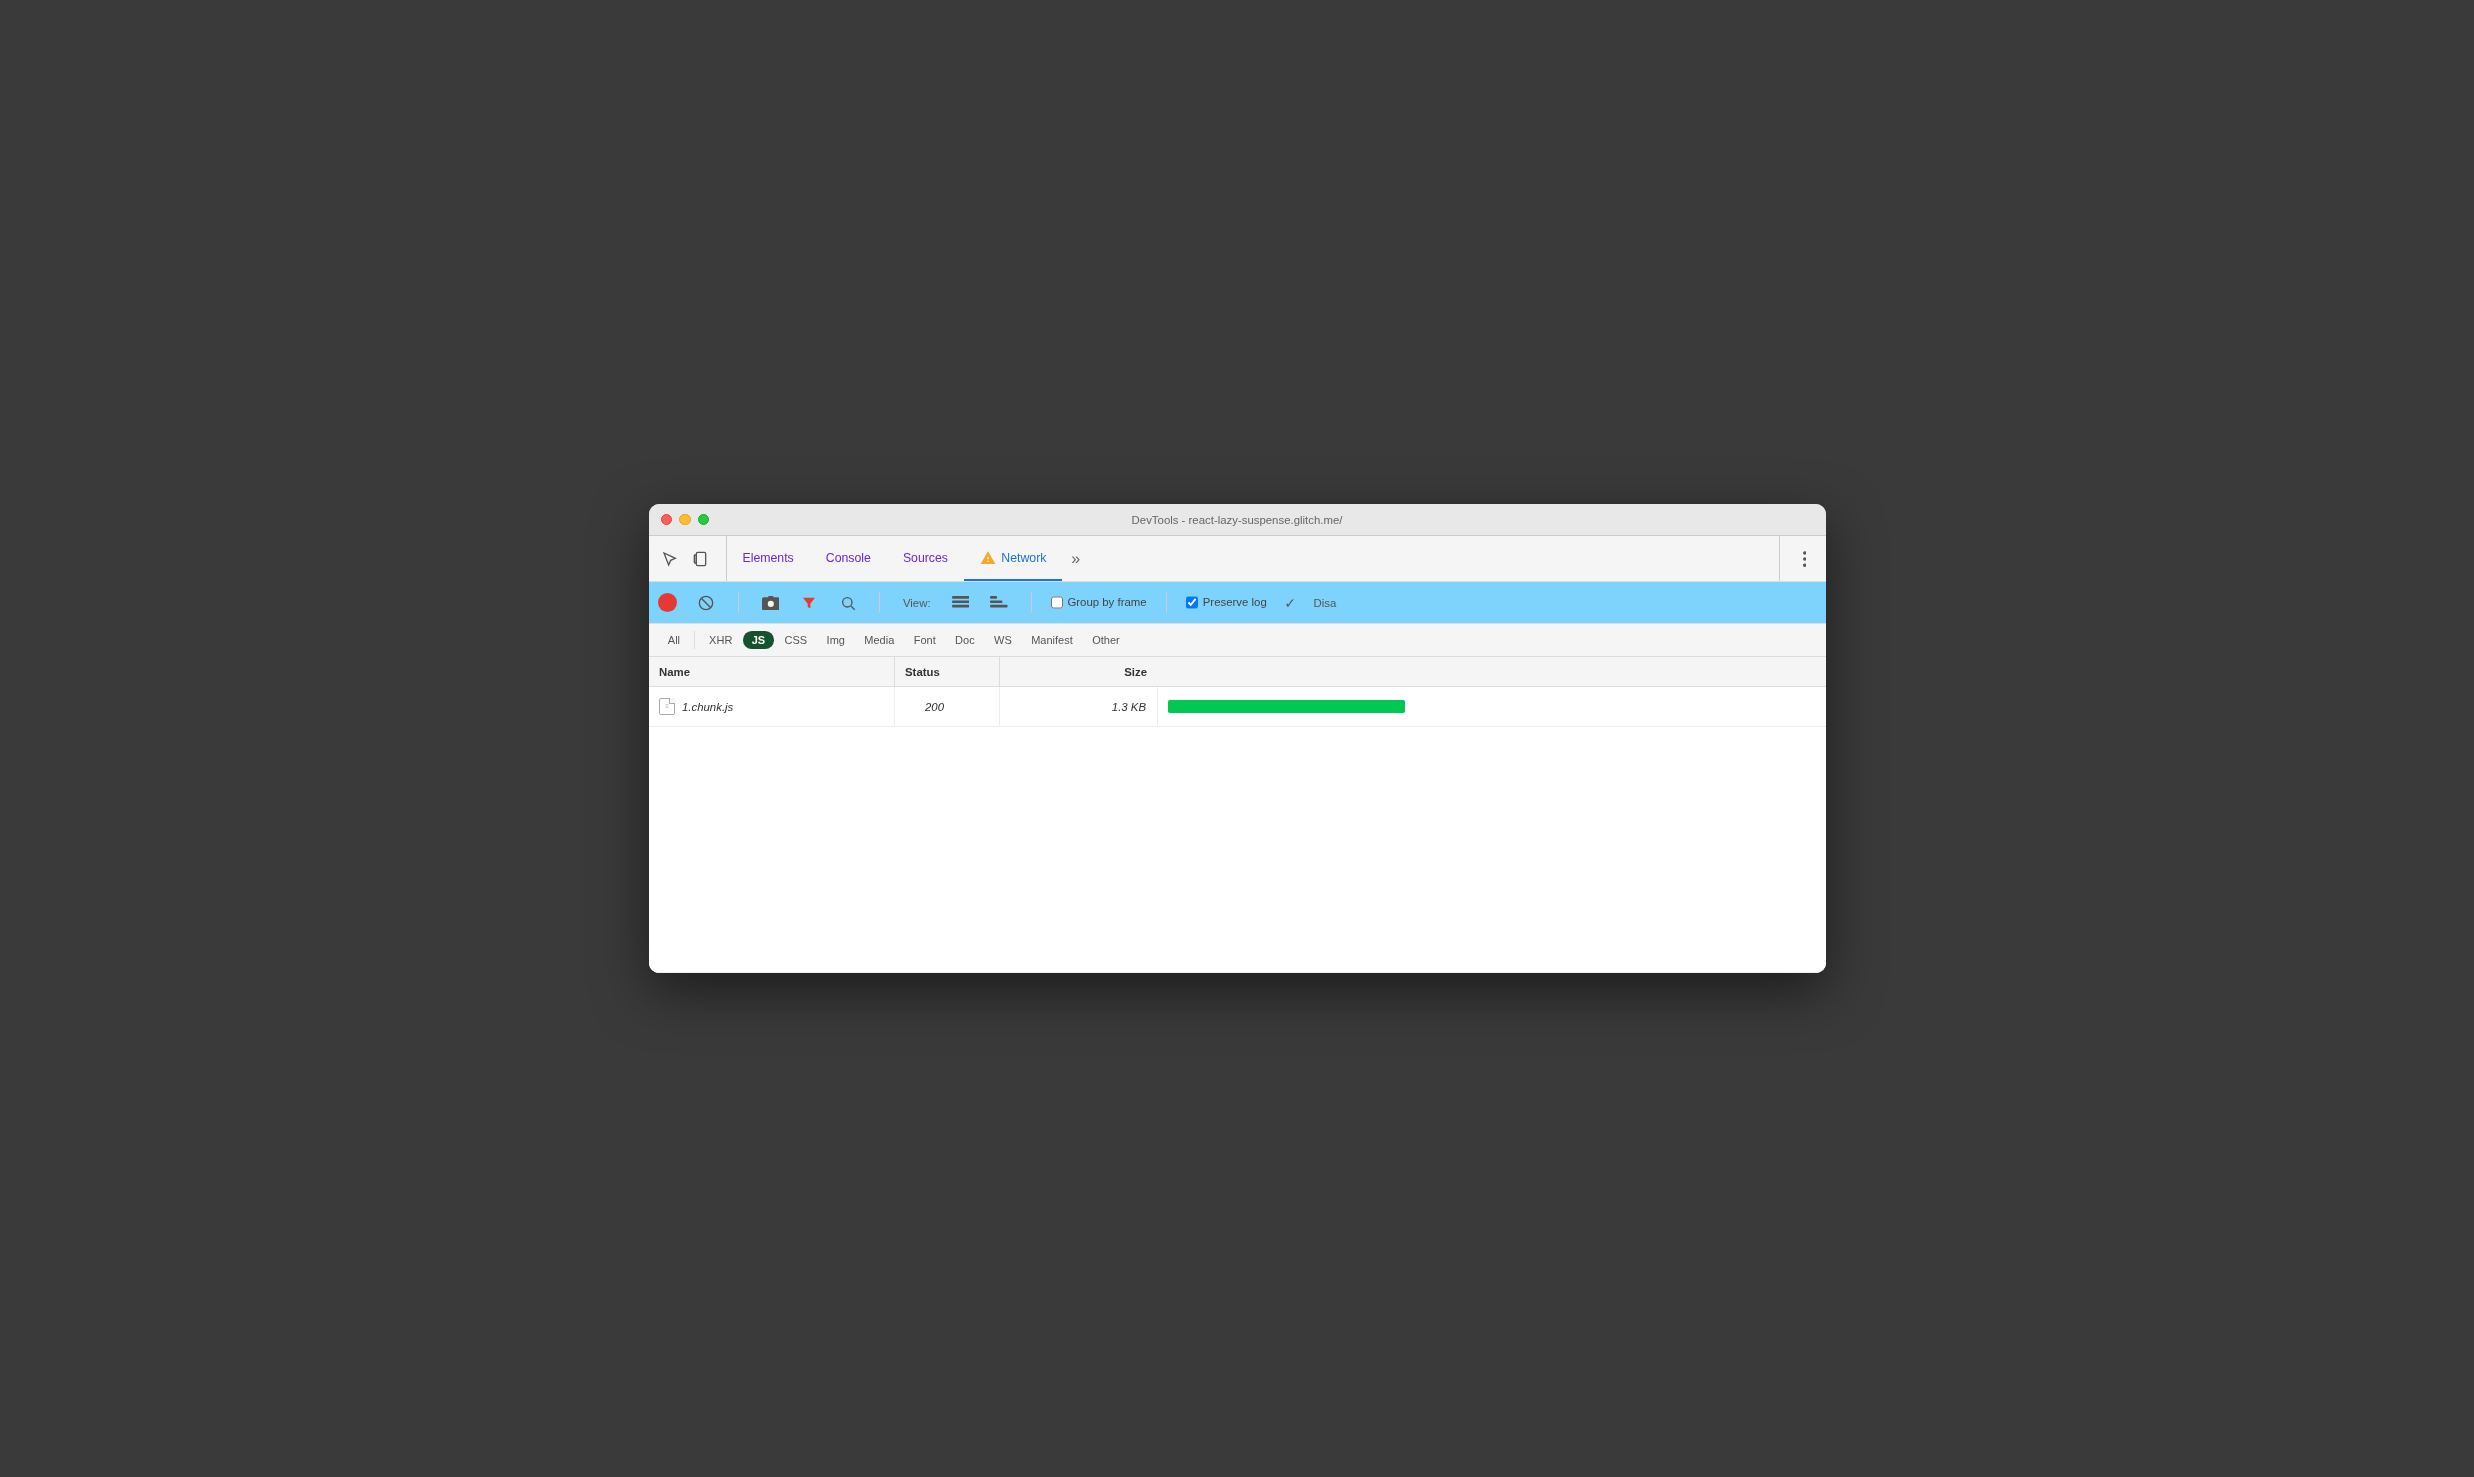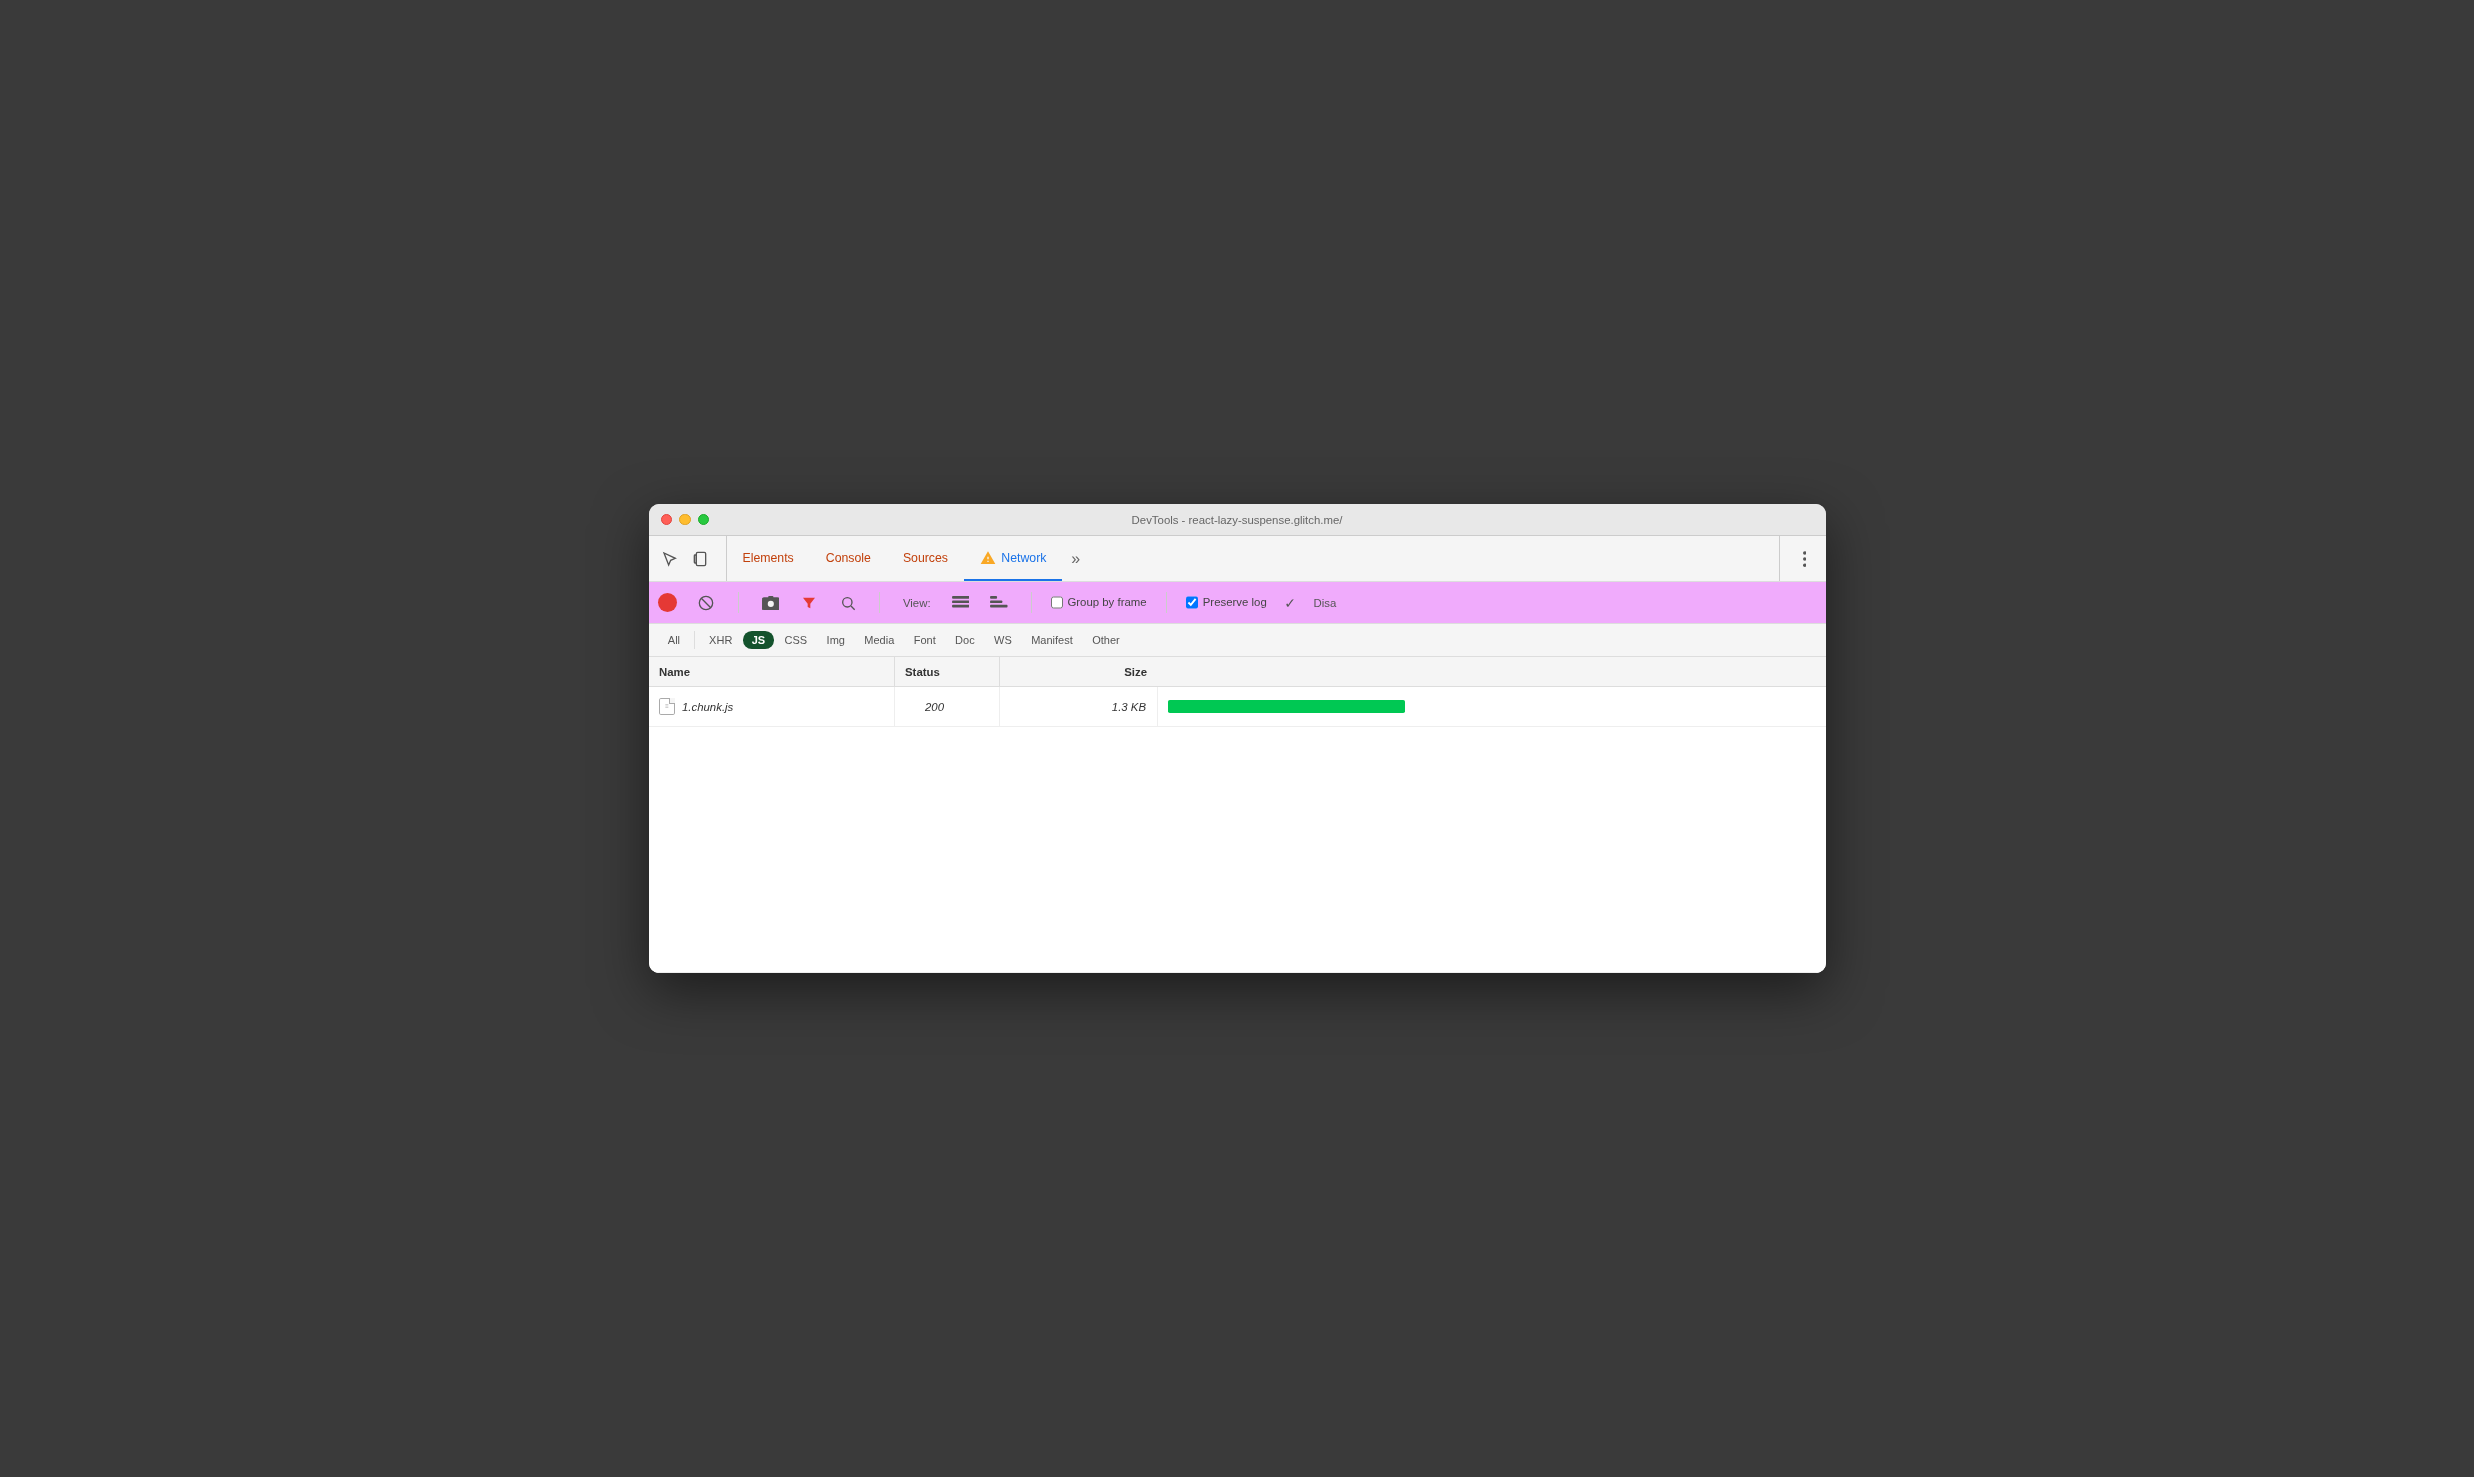--- a/index.html
+++ b/index.html
@@ -96,21 +96,21 @@
       align-items: stretch;
       height: 100%;
       flex: 1;
     }
 
     .tab {
       display: flex;
       align-items: center;
       padding: 0 16px;
       font-size: 12.3px;
-      color: #c2410c;
+      color: #6d28d9;
       cursor: pointer;
       border-bottom: 2.6px solid transparent;
       white-space: nowrap;
       gap: 5.3px;
     }
 
     .tab.active {
       color: #1a73e8;
       border-bottom: 2.6px solid #1a73e8;
     }
@@ -133,21 +133,21 @@
       height: 100%;
     }
 
     
     .toolbar {
       display: flex;
       align-items: center;
       height: 42px;
       padding: 0 7px;
       border-bottom: 0.9px solid #ddd;
-      background: #f0abfc;
+      background: #7dd3fc;
       gap: 14px;
     }
 
     .toolbar-icon {
       width: 24.6px;
       height: 24.6px;
       display: flex;
       align-items: center;
       justify-content: center;
       cursor: pointer;

